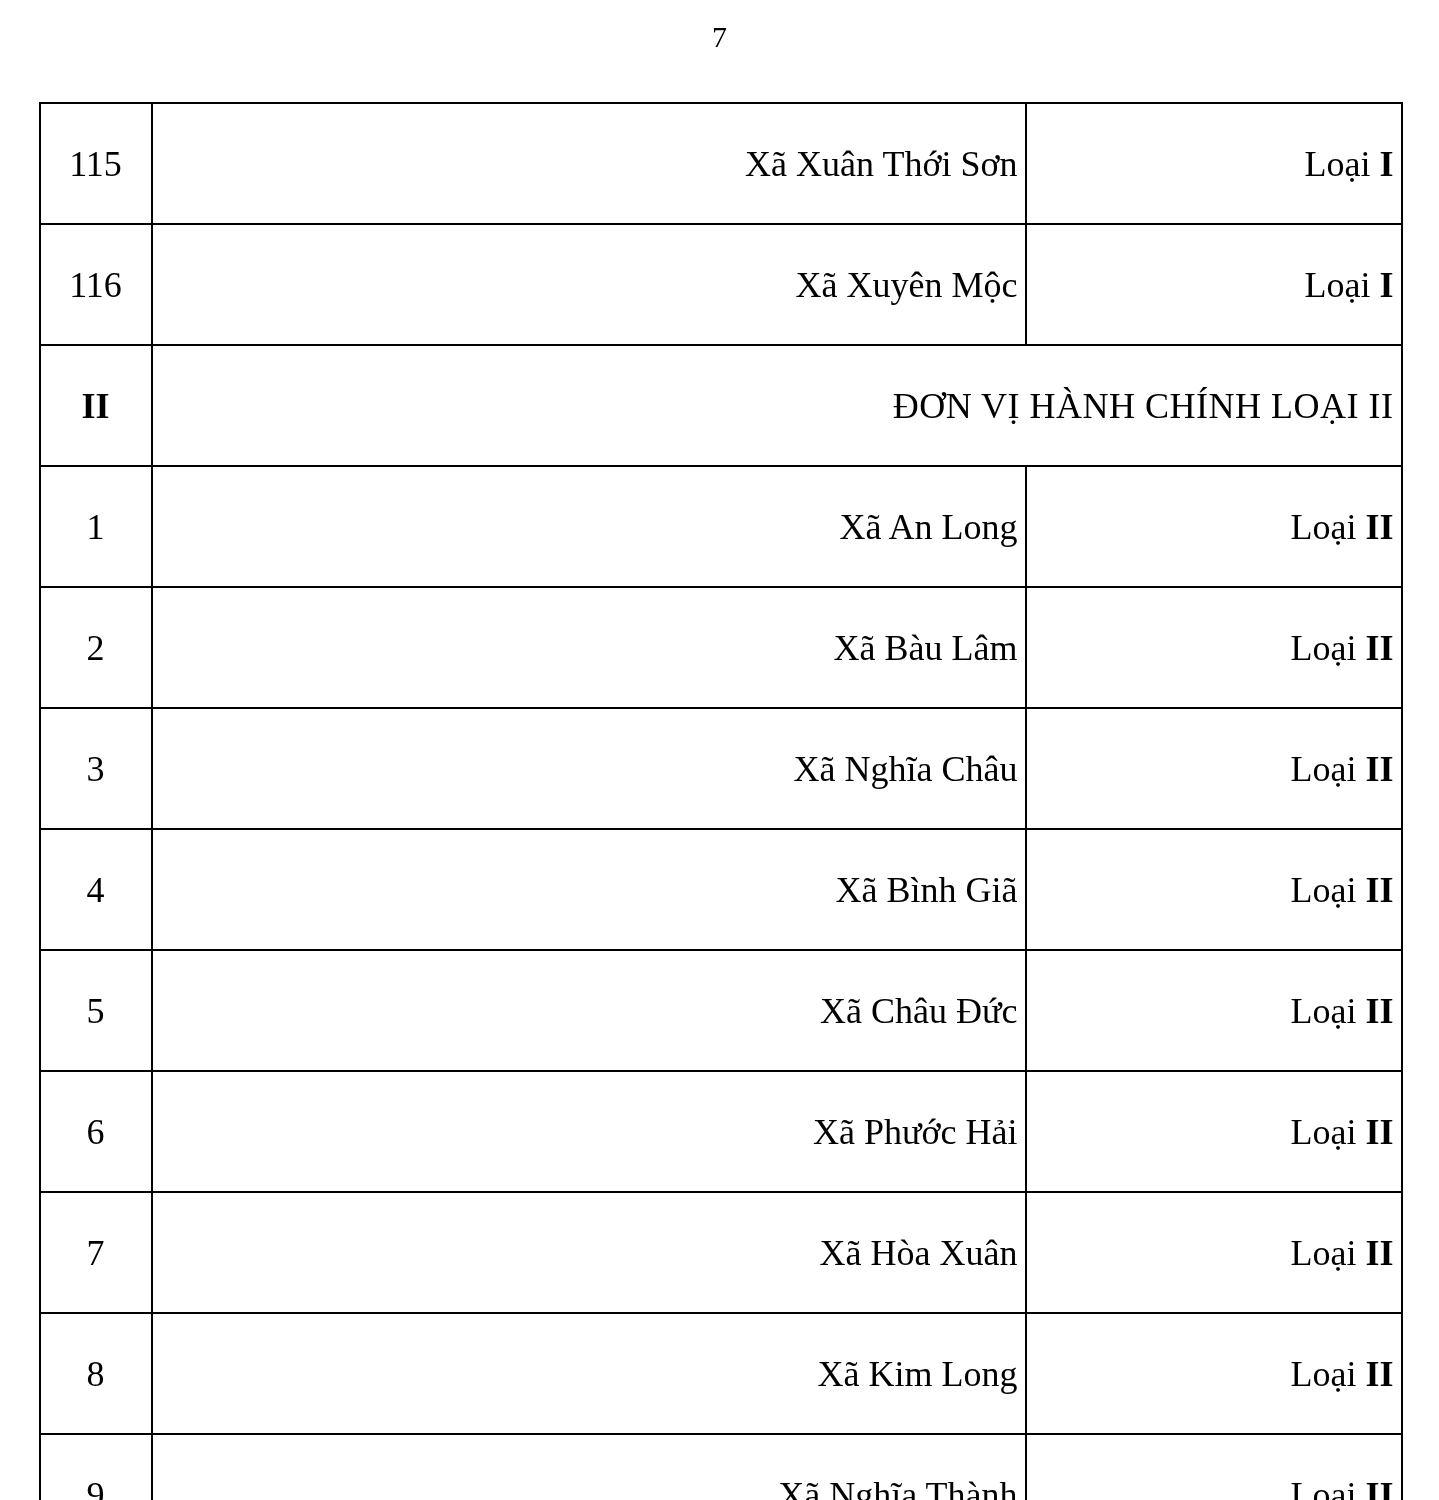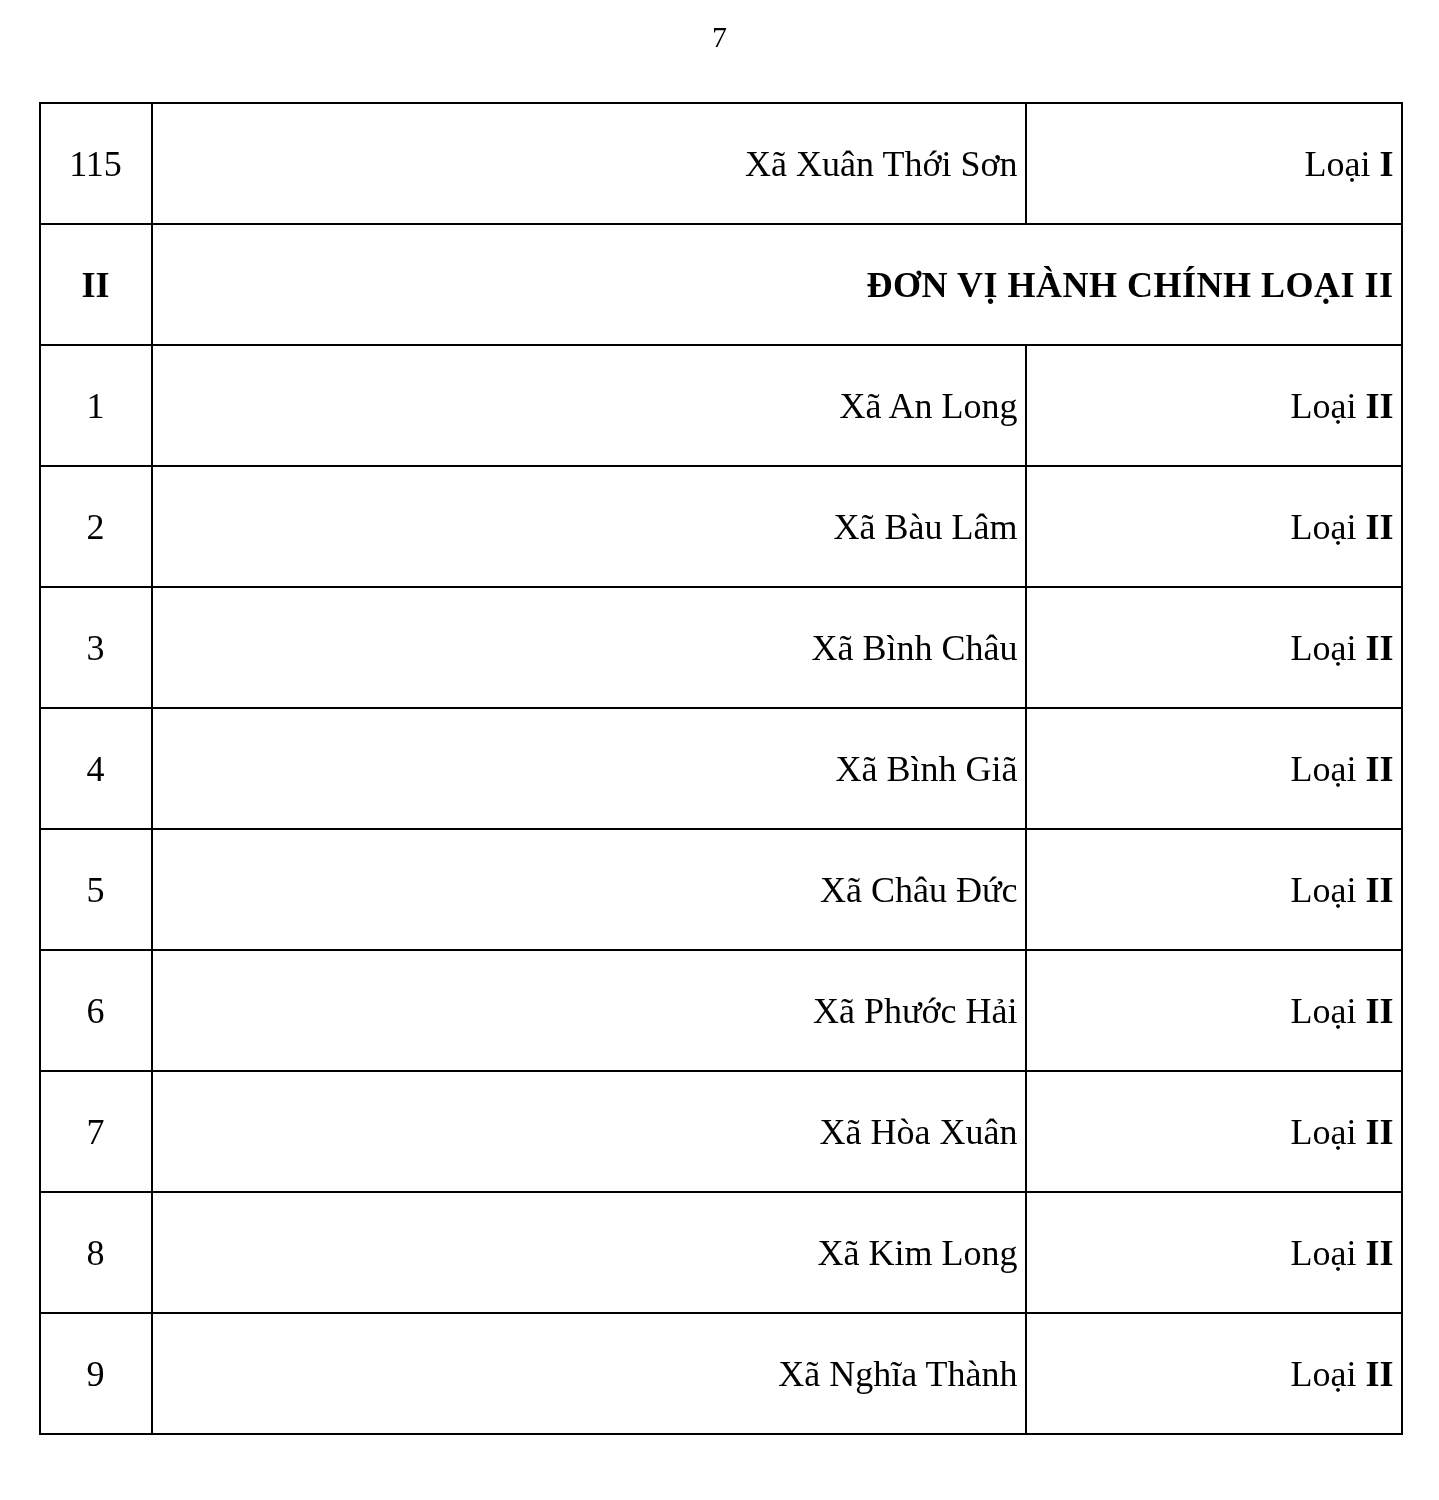--- a/index.html
+++ b/index.html
@@ -68,21 +68,21 @@
   }
   td.cell-type .loai-num {
     font-weight: bold;
   }
   tr.section-row td.cell-no {
     font-weight: bold;
     text-align: center;
     vertical-align: middle;
   }
   tr.section-row td.cell-name {
-    font-weight: bold;
+    font-weight: normal;
     letter-spacing: 0.5px;
     vertical-align: middle;
   }
 </style>
 </head>
 <body>
 
 <div class="page">
 
   <div class="page-number">7</div>
@@ -93,37 +93,42 @@
         <col class="c-no">
         <col class="c-name">
         <col class="c-type">
       </colgroup>
       <tbody>
           <tr>
             <td class="cell-no">115</td>
             <td class="cell-name">Xã Xuân Thới Sơn</td>
             <td class="cell-type"><span>Loại </span><span class="loai-num">I</span></td>
           </tr>
+          <tr>
+            <td class="cell-no">116</td>
+            <td class="cell-name">Xã Xuyên Mộc</td>
+            <td class="cell-type"><span>Loại </span><span class="loai-num">I</span></td>
+          </tr>
           <tr class="section-row">
             <td class="cell-no">II</td>
             <td class="cell-name" colspan="2">ĐƠN VỊ HÀNH CHÍNH LOẠI II</td>
           </tr>
           <tr>
             <td class="cell-no">1</td>
             <td class="cell-name">Xã An Long</td>
             <td class="cell-type"><span>Loại </span><span class="loai-num">II</span></td>
           </tr>
           <tr>
             <td class="cell-no">2</td>
             <td class="cell-name">Xã Bàu Lâm</td>
             <td class="cell-type"><span>Loại </span><span class="loai-num">II</span></td>
           </tr>
           <tr>
             <td class="cell-no">3</td>
-            <td class="cell-name">Xã Bình Châu</td>
+            <td class="cell-name">Xã Nghĩa Châu</td>
             <td class="cell-type"><span>Loại </span><span class="loai-num">II</span></td>
           </tr>
           <tr>
             <td class="cell-no">4</td>
             <td class="cell-name">Xã Bình Giã</td>
             <td class="cell-type"><span>Loại </span><span class="loai-num">II</span></td>
           </tr>
           <tr>
             <td class="cell-no">5</td>
             <td class="cell-name">Xã Châu Đức</td>

